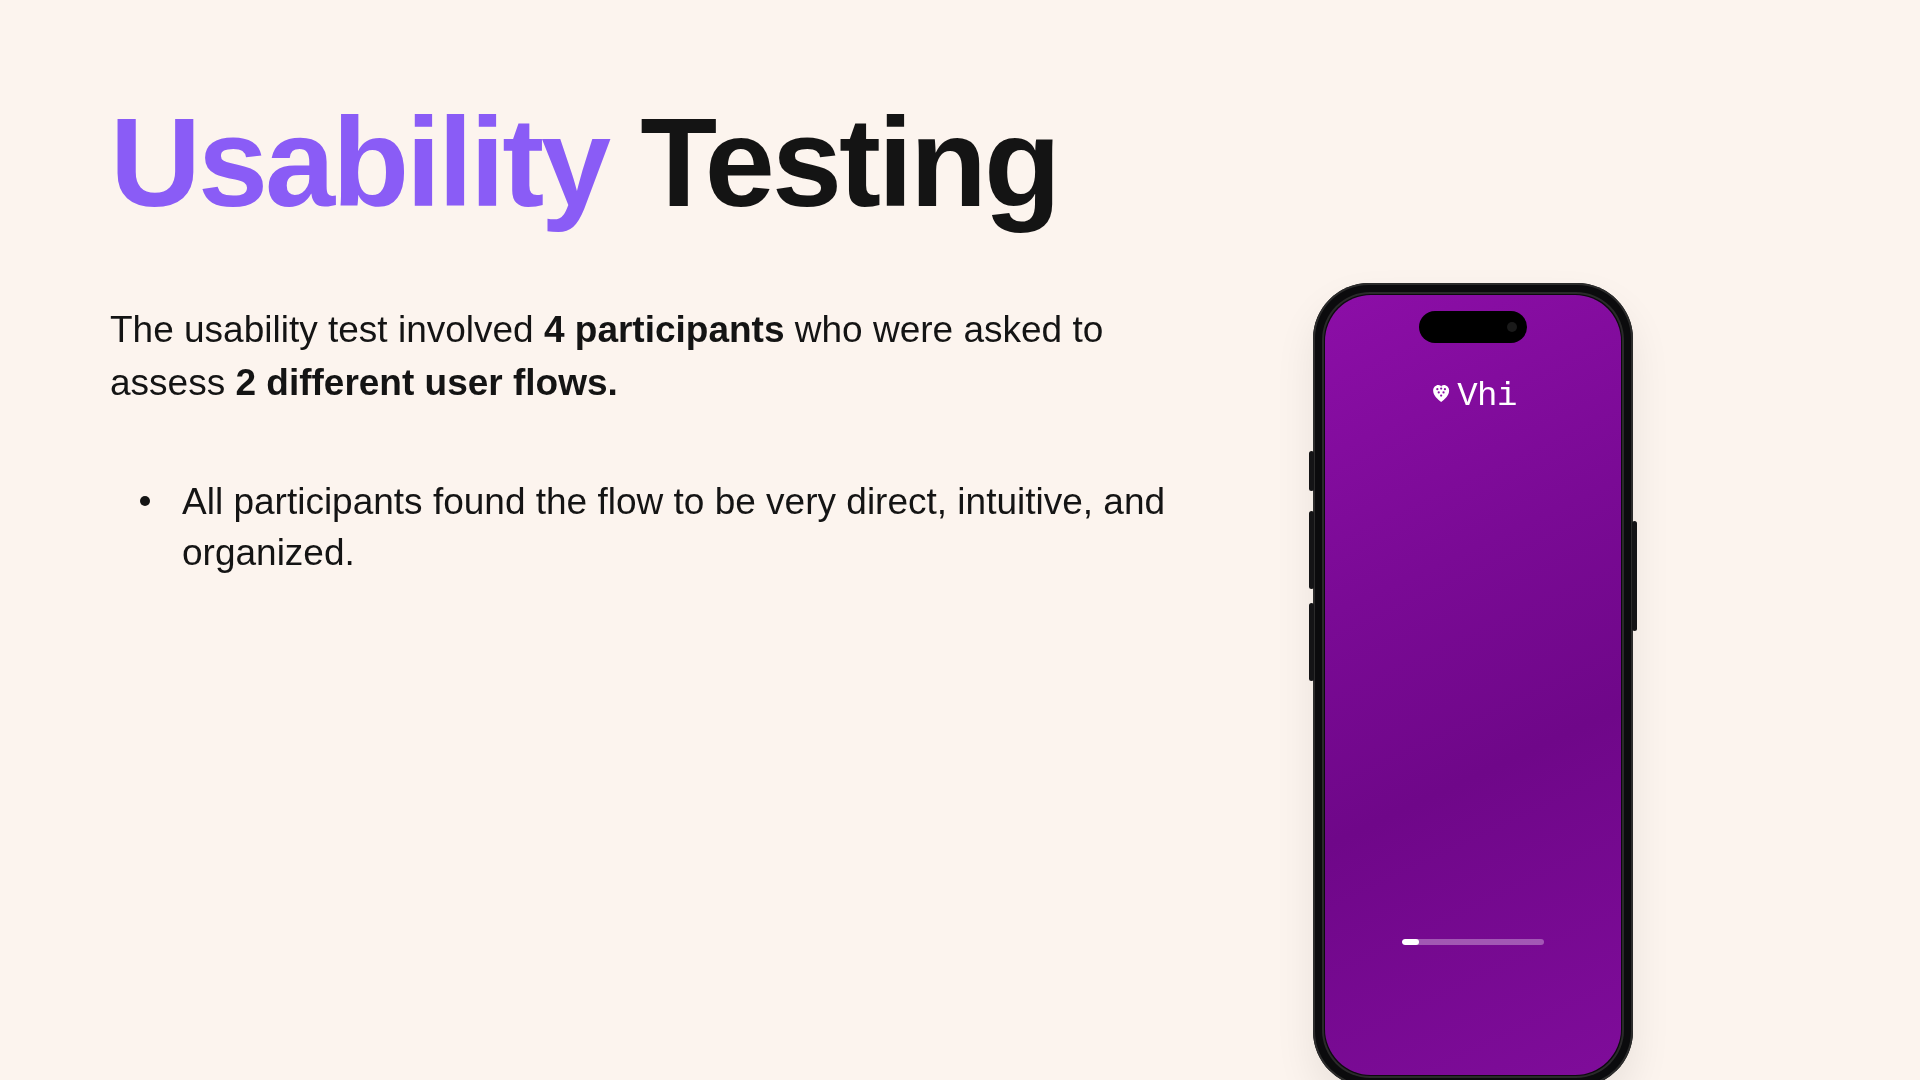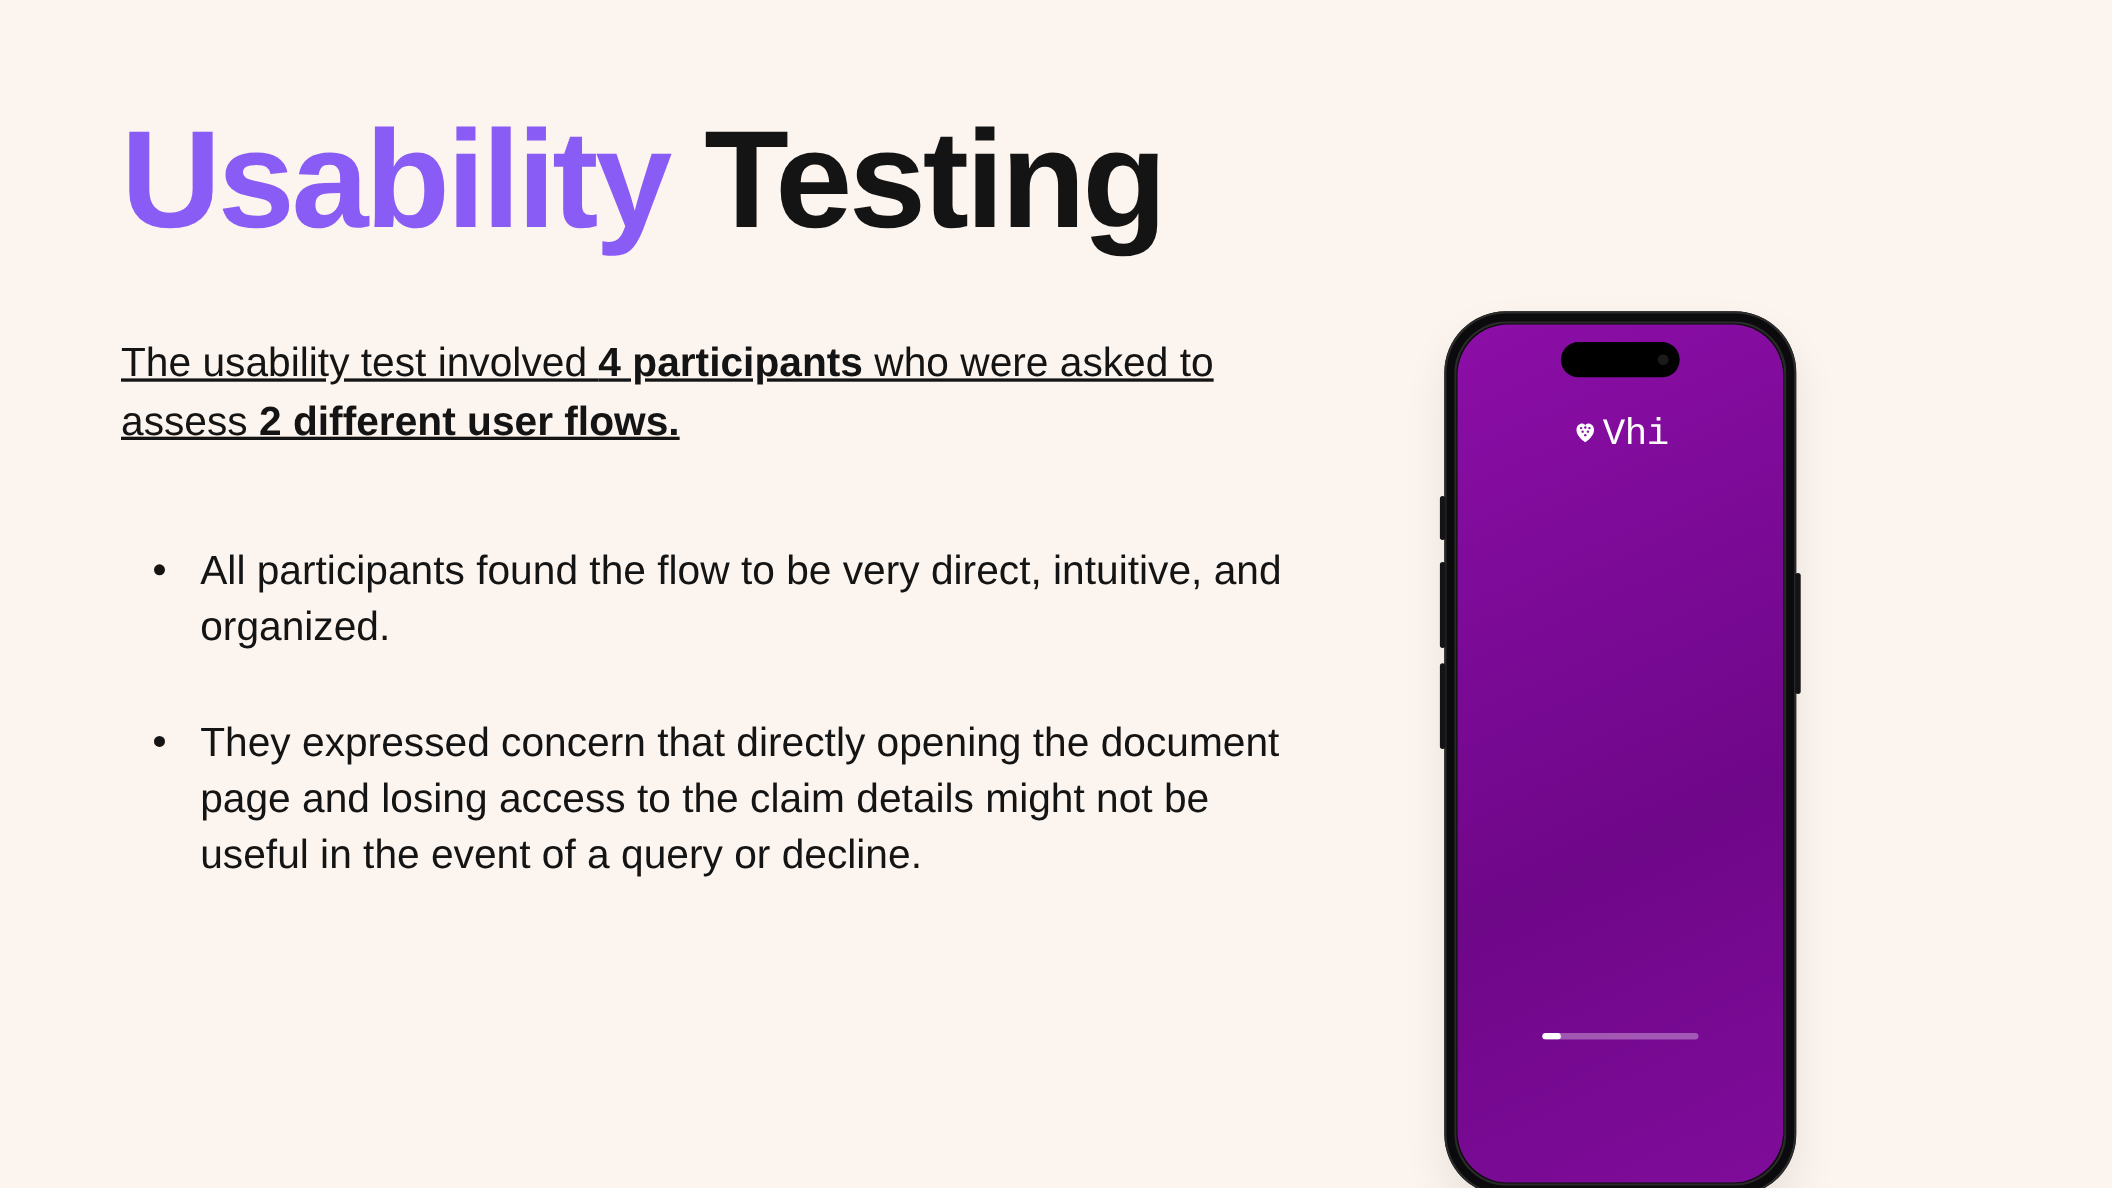--- a/index.html
+++ b/index.html
@@ -23,23 +23,22 @@
     font-weight: 800;
     letter-spacing: -3px;
     line-height: 1;
     margin-bottom: 78px;
   }
   .title .accent { color: #8a5cf6; }
   .intro {
     font-size: 37px;
     line-height: 1.42;
     max-width: 1020px;
-    margin-bottom: 84px;
+    margin-bottom: 67px;
     font-weight: 400;
-    text-decoration: underline;
   }
   .intro .b { font-weight: 700; }
   ul.bullets {
     list-style: none;
     max-width: 1060px;
     padding-left: 72px;
     margin-top: 28px;
   }
   ul.bullets li {
     position: relative;
@@ -157,21 +156,20 @@
     <span class="accent">Usability</span>
     <span>Testing</span>
   </h1>
 
   <p class="intro">
     <span>The usability test involved </span><span class="b">4 participants</span><span> who were asked to assess </span><span class="b">2 different user flows.</span>
   </p>
 
   <ul class="bullets">
     <li>All participants found the flow to be very direct, intuitive, and organized.</li>
-    <li>They expressed concern that directly opening the document page and losing access to the claim details might not be useful in the event of a query or decline.</li>
   </ul>
 
   <div class="phone">
     <div class="side-btn sb-left1"></div>
     <div class="side-btn sb-left2"></div>
     <div class="side-btn sb-left3"></div>
     <div class="side-btn sb-right"></div>
     <div class="screen">
       <div class="island">
         <div class="dot"></div>

